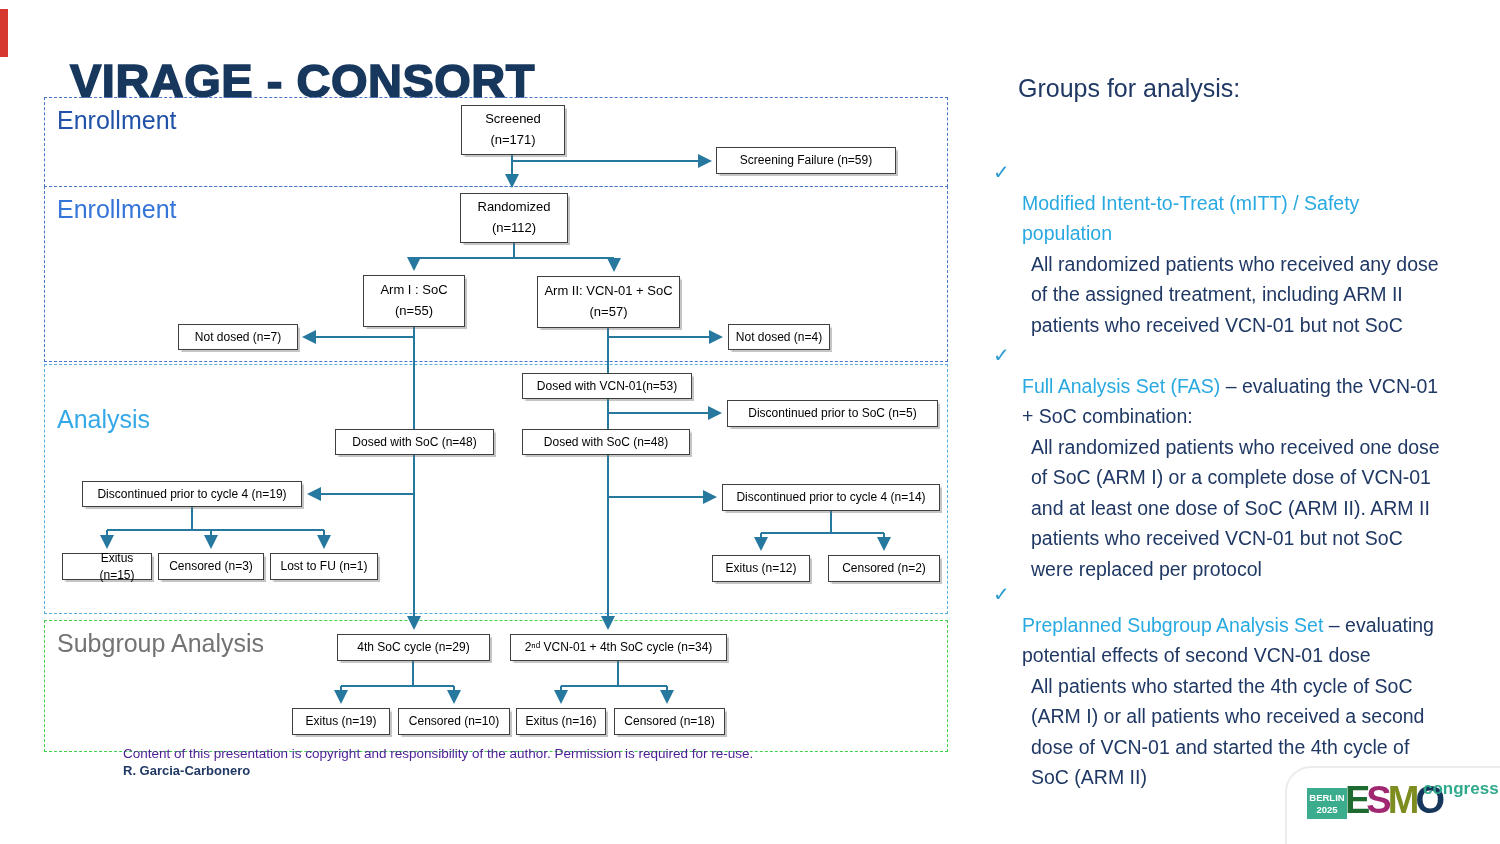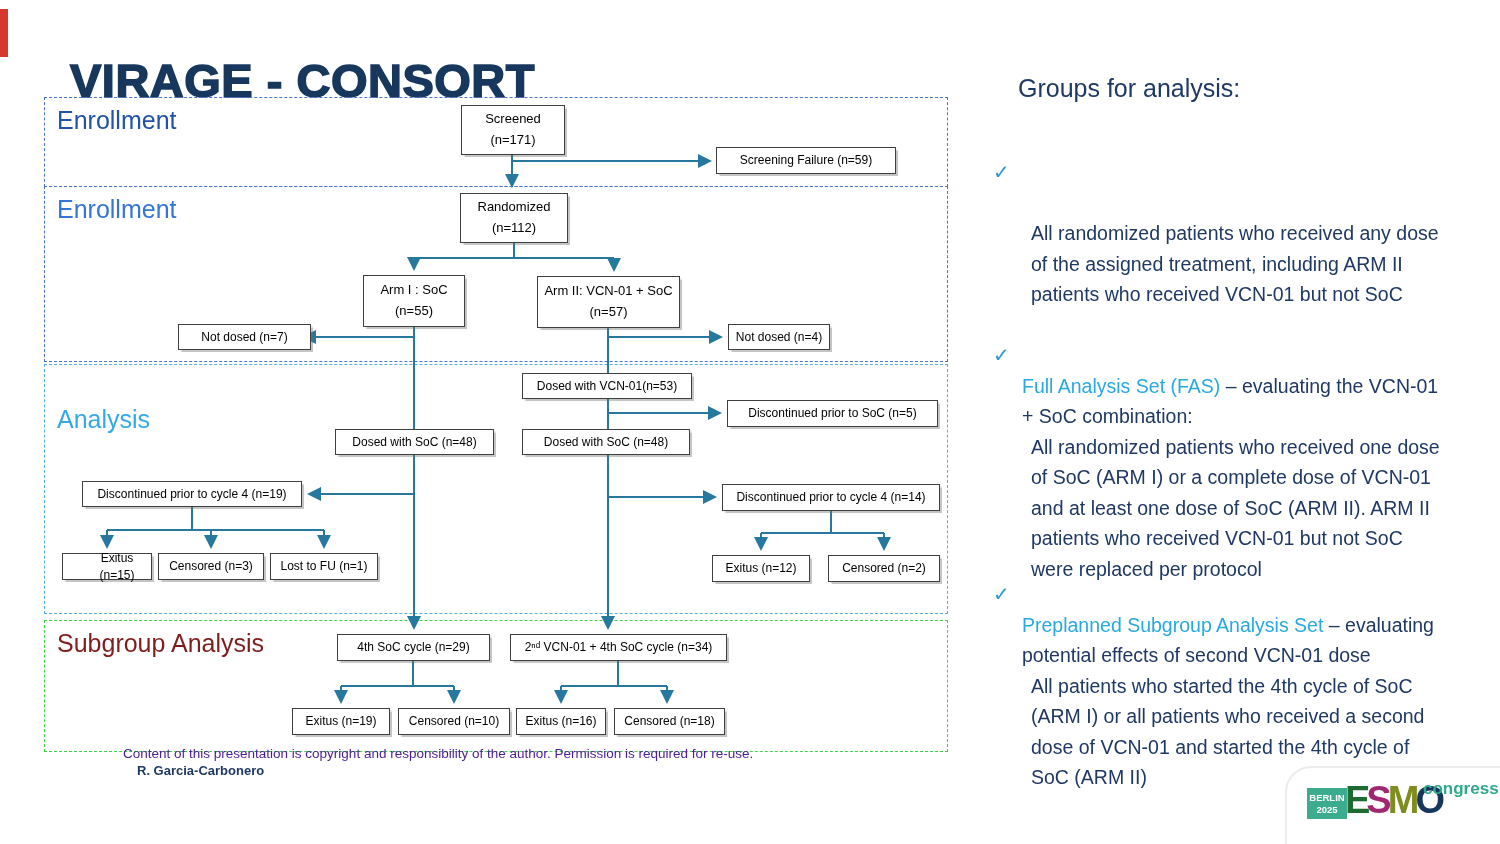--- a/index.html
+++ b/index.html
@@ -17,40 +17,40 @@
   
   .section{position:absolute;border:1.5px dashed #4A76C9;box-sizing:border-box;}
   .section .sec-label{position:absolute;left:12px;top:8px;font-size:25px;}
   .sec-enrollment{left:44px;top:97px;width:904px;height:90px;}
   .sec-enrollment .sec-label{color:#2152A8;}
   .sec-allocation{left:44px;top:186px;width:904px;height:176px;}
   .sec-allocation .sec-label{color:#3575D8;}
   .sec-analysis{left:44px;top:364px;width:904px;height:250px;border-color:#56AEE0;}
   .sec-analysis .sec-label{color:#35A8E8;margin-top:32px;}
   .sec-subgroup{left:44px;top:620px;width:904px;height:132px;border-color:#3FD24A;}
-  .sec-subgroup .sec-label{color:#7f1d1d;}
+  .sec-subgroup .sec-label{color:#737373;}
   
   .fbox{
     position:absolute;background:#fff;border:1.4px solid #3f3f3f;box-sizing:border-box;
     box-shadow:1.5px 1.5px 1px rgba(110,110,110,.4);
     display:flex;align-items:center;justify-content:center;text-align:center;
     font-size:12px;line-height:1.35;color:#000000;white-space:pre-line;
   }
   .fbox-lg{font-size:13px;line-height:1.6;}
   svg.arrows{position:absolute;left:0;top:0;}
   
   .groups-heading{position:absolute;left:1018px;top:74px;font-size:25px;color:#1F3864;}
   .bullet{position:absolute;left:993px;width:478px;display:flex;align-items:flex-start;
     font-size:19.5px;line-height:30.5px;white-space:pre-line;}
   .check{flex:0 0 29px;color:#2E9BD0;font-weight:bold;font-size:20px;}
   .b-blue{color:#29A9E1;}
   .b-dark{color:#1F3864;}
   .b-body{color:#1F3864;margin-left:9px;}
   
-  .author{position:absolute;left:123px;top:763px;font-size:13px;font-weight:bold;color:#1F3864;margin-left:14px;}
+  .author{position:absolute;left:123px;top:763px;font-size:13px;font-weight:bold;color:#1F3864;}
   .copyright{position:absolute;left:123px;top:746px;font-size:13.5px;color:#4c1d95;}
   
   .esmo-card{position:absolute;left:1285px;top:766px;width:215px;height:78px;background:#fff;
     border-top:2px solid #ECECEC;border-left:2px solid #ECECEC;border-radius:26px 0 0 0;}
   .esmo-badge{position:absolute;left:1307px;top:788px;width:40px;height:31px;background:#3BAD8E;
     border-radius:0;color:#fff;font-size:9.5px;font-weight:bold;line-height:1.2;
     display:flex;align-items:center;justify-content:center;text-align:center;white-space:pre-line;}
   .esmo-letters{position:absolute;left:1345px;top:781px;font-size:38px;font-weight:bold;letter-spacing:-4px;line-height:1;}
   .esmo-letters .l-e{color:#1D6B30;}
   .esmo-letters .l-s{color:#A02870;}
@@ -119,21 +119,21 @@
 
 <div class="fbox fbox-lg" style="left:461px;top:105px;width:104px;height:50px;">Screened
 (n=171)</div>
 <div class="fbox" style="left:716px;top:147px;width:180px;height:27px;">Screening Failure (n=59)</div>
 <div class="fbox fbox-lg" style="left:460px;top:193px;width:108px;height:50px;">Randomized
 (n=112)</div>
 <div class="fbox fbox-lg" style="left:363px;top:275px;width:102px;height:52px;">Arm I : SoC
 (n=55)</div>
 <div class="fbox fbox-lg" style="left:537px;top:276px;width:143px;height:52px;">Arm II: VCN-01 + SoC
 (n=57)</div>
-<div class="fbox" style="left:178px;top:324px;width:133px;height:26px;">Not dosed (n=7)</div>
+<div class="fbox" style="left:178px;top:324px;width:120px;height:26px;">Not dosed (n=7)</div>
 <div class="fbox" style="left:728px;top:324px;width:102px;height:26px;">Not dosed (n=4)</div>
 <div class="fbox" style="left:522px;top:373px;width:170px;height:26px;">Dosed with VCN-01(n=53)</div>
 <div class="fbox" style="left:727px;top:400px;width:211px;height:27px;">Discontinued prior to SoC (n=5)</div>
 <div class="fbox" style="left:335px;top:429px;width:159px;height:26px;">Dosed with SoC (n=48)</div>
 <div class="fbox" style="left:522px;top:429px;width:168px;height:26px;">Dosed with SoC (n=48)</div>
 <div class="fbox" style="left:82px;top:481px;width:220px;height:26px;">Discontinued prior to cycle 4 (n=19)</div>
 <div class="fbox" style="left:722px;top:484px;width:218px;height:27px;">Discontinued prior to cycle 4 (n=14)</div>
 <div class="fbox" style="left:62px;top:553px;width:90px;height:27px;padding-left:20px;">Exitus (n=15)</div>
 <div class="fbox" style="left:158px;top:553px;width:106px;height:27px;">Censored (n=3)</div>
 <div class="fbox" style="left:270px;top:553px;width:108px;height:27px;">Lost to FU (n=1)</div>
@@ -144,21 +144,22 @@
 <div class="fbox" style="left:292px;top:708px;width:98px;height:27px;">Exitus (n=19)</div>
 <div class="fbox" style="left:398px;top:708px;width:112px;height:27px;">Censored (n=10)</div>
 <div class="fbox" style="left:516px;top:708px;width:90px;height:27px;">Exitus (n=16)</div>
 <div class="fbox" style="left:614px;top:708px;width:111px;height:27px;">Censored (n=18)</div>
 
 <div class="groups-heading">Groups for analysis:</div>
 
 <div class="bullet" style="top:157px;">
   <span class="check">✓</span>
   <div>
-    <span class="b-dark"></span>
+    <span class="b-blue">Modified Intent-to-Treat (mITT) / Safety
+population</span><span class="b-dark"></span>
     <div class="b-body">All randomized patients who received any dose
 of the assigned treatment, including ARM II
 patients who received VCN-01 but not SoC</div>
   </div>
 </div>
 
 <div class="bullet" style="top:340px;">
   <span class="check">✓</span>
   <div>
     <span class="b-blue">Full Analysis Set (FAS)</span><span class="b-dark"> – evaluating the VCN-01

